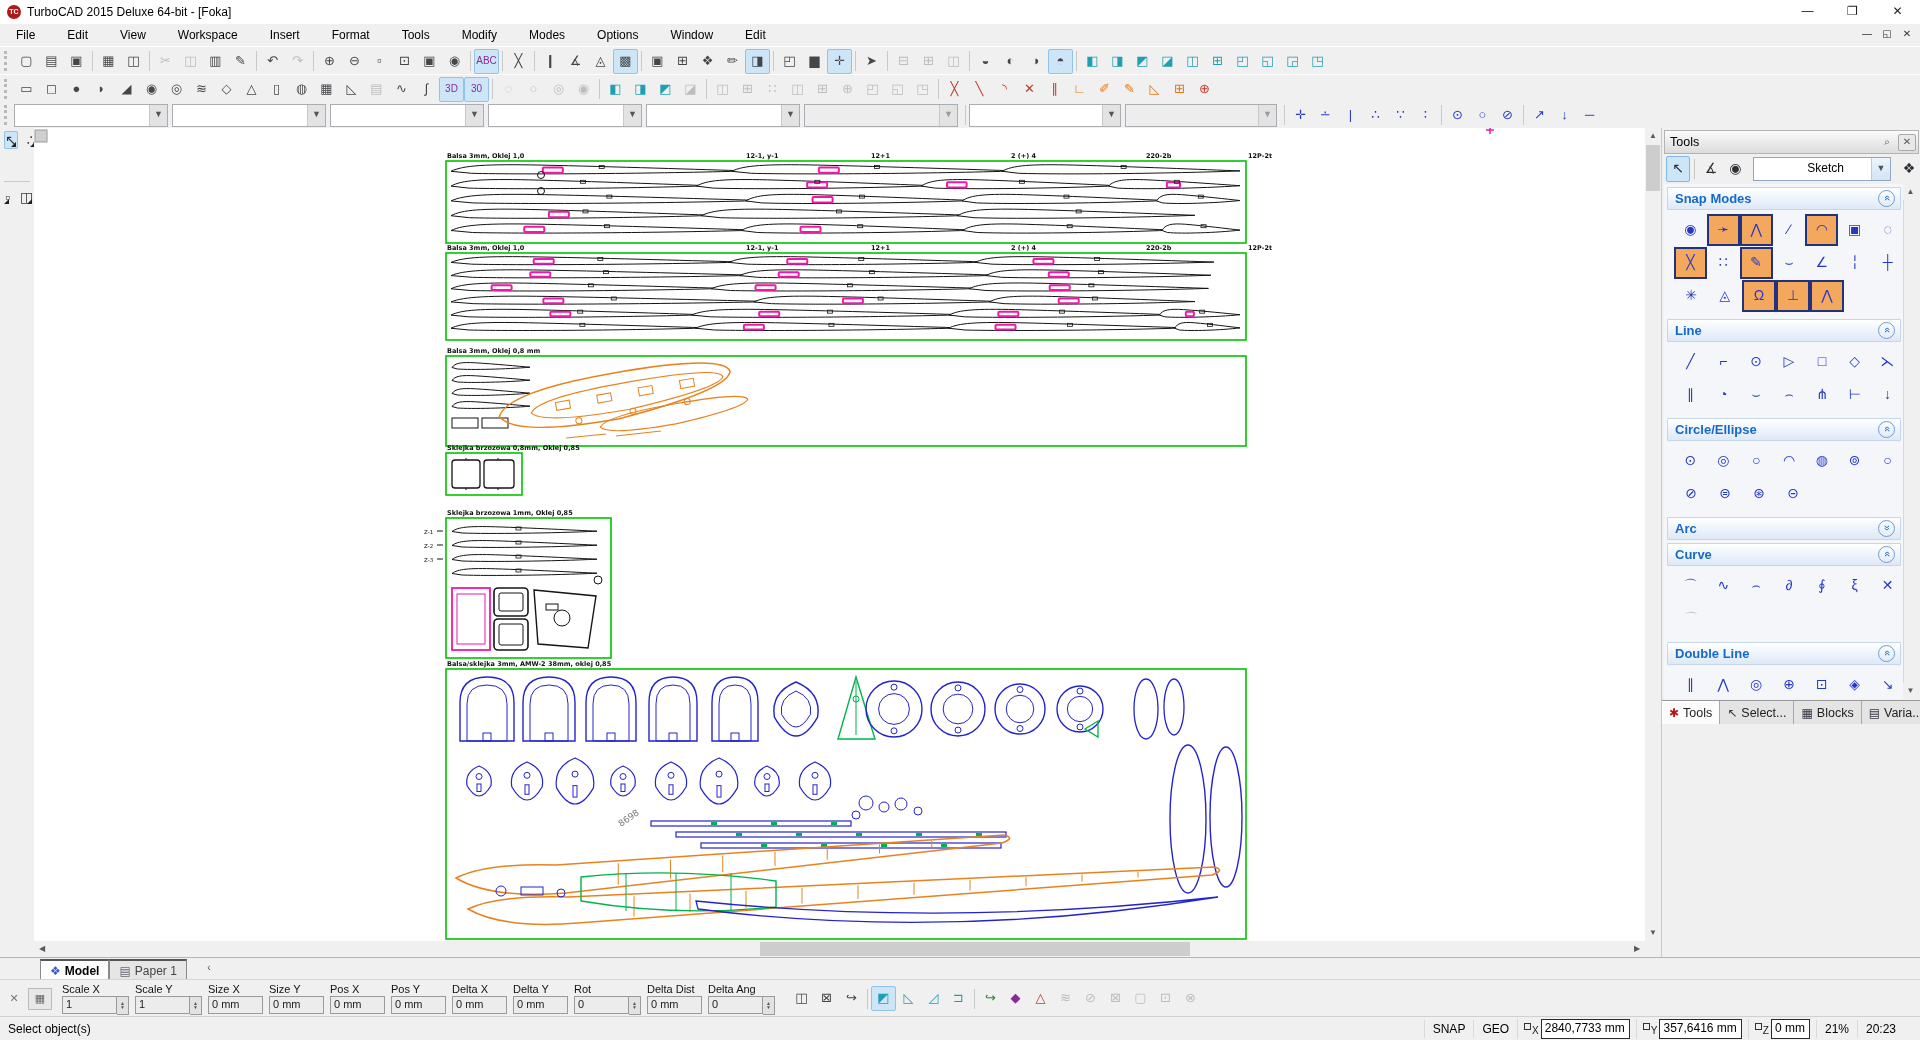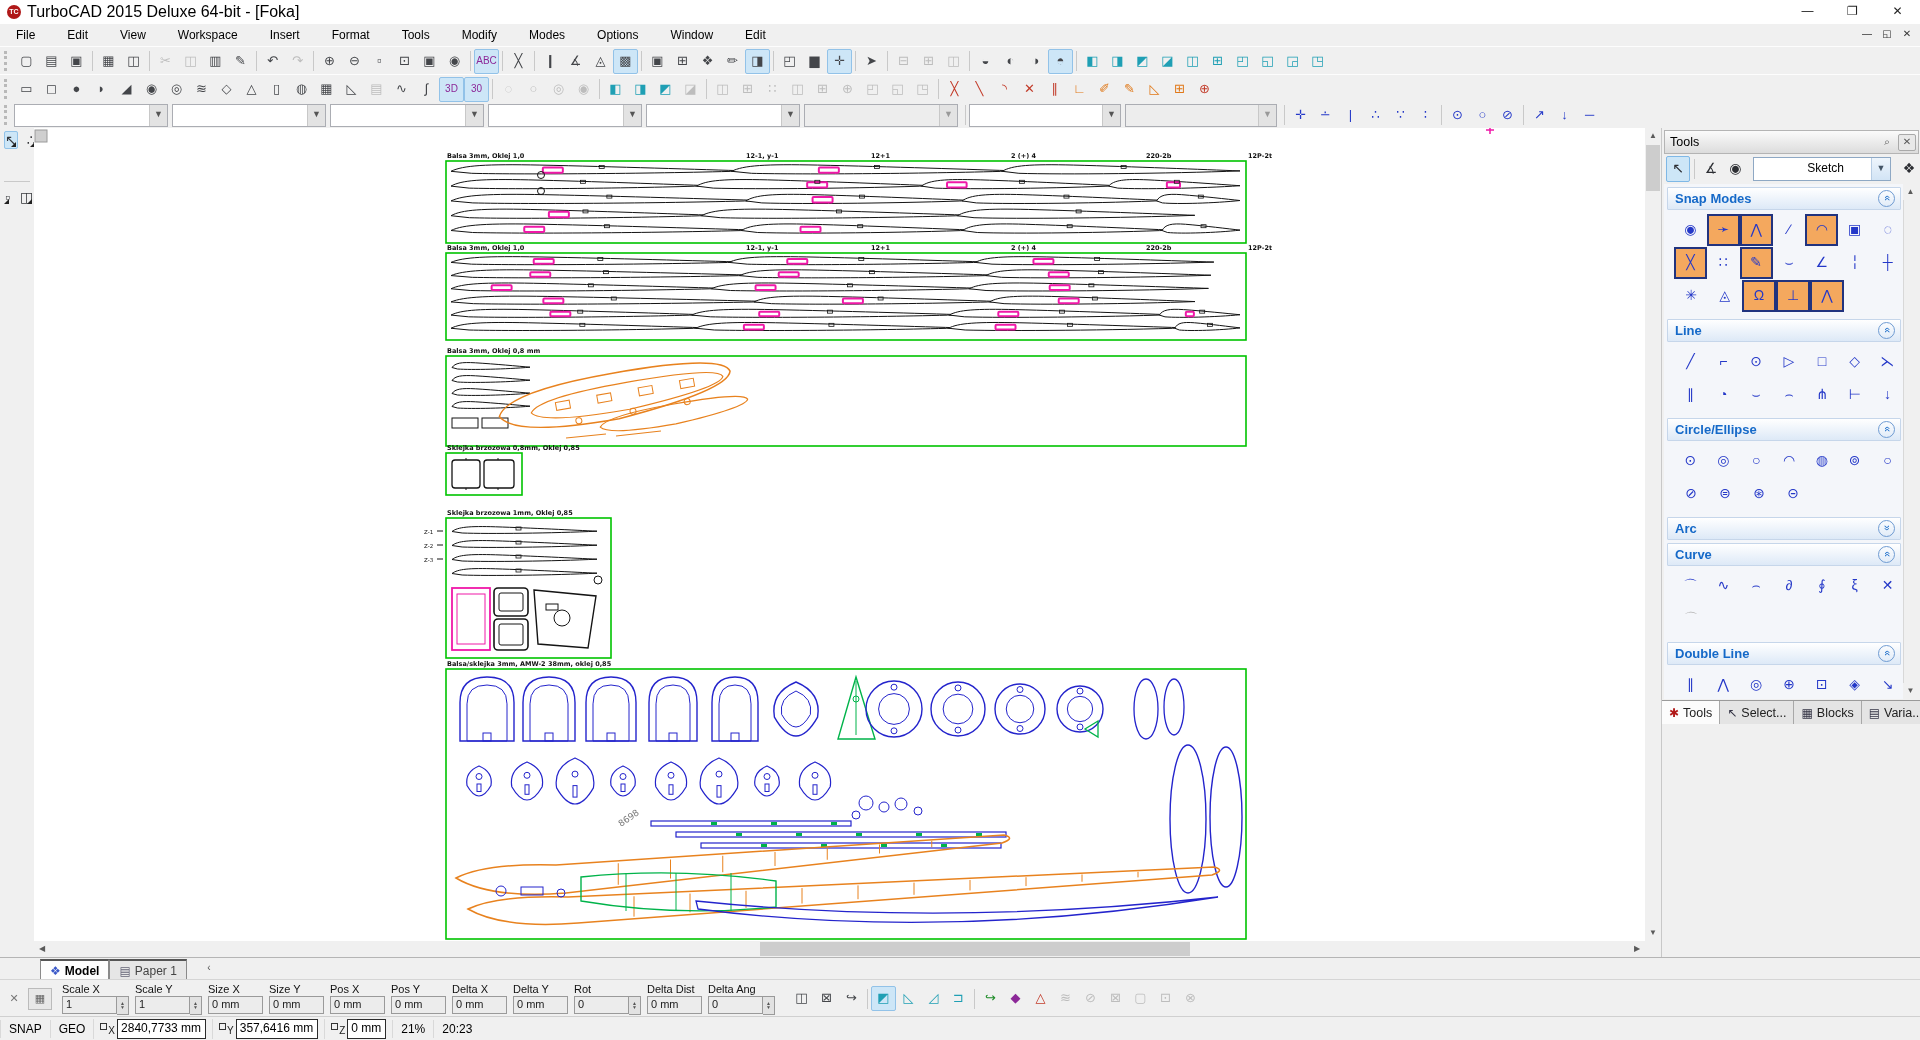--- a/index.html
+++ b/index.html
@@ -2,21 +2,21 @@
 <html><head>
 <meta charset="utf-8">
 <style>
   html,body{margin:0;padding:0;background:#444;}
   .app{position:relative;width:1920px;height:1040px;background:#f0f0f0;outline:1px solid #6f6f6f;
        font-family:"Liberation Sans","DejaVu Sans",sans-serif;font-size:12px;color:#000;overflow:hidden;}
   
   .titlebar{position:absolute;left:0;top:0;width:100%;height:24px;background:#fff;display:flex;align-items:center;}
   .applogo{width:14px;height:14px;border-radius:50%;background:#b01818;color:#fff;font-size:7px;line-height:14px;
            text-align:center;margin:0 6px 0 7px;font-weight:bold;}
-  .wtitle{font-size:16px;}
+  .wtitle{font-size:12px;}
   .winbtns{position:absolute;right:0;top:0;height:24px;display:flex;}
   .winbtn{width:45px;height:24px;text-align:center;line-height:22px;font-size:12px;color:#222;}
   
   .menubar{position:absolute;left:0;top:24px;width:100%;height:22px;background:#f0f0f0;display:flex;align-items:center;}
   .menuitem{padding:0 16px;height:22px;line-height:22px;}
   .mdibtns{position:absolute;right:4px;top:0;height:22px;display:flex;gap:2px;}
   .mdibtn{width:18px;height:20px;text-align:center;line-height:20px;font-size:10px;color:#333;}
   
   .tbrow{position:absolute;left:0;width:100%;background:#f0f0f0;display:flex;align-items:center;border-top:1px solid #fdfdfd;}
   .tb1{top:46px;height:28px;} .tb2{top:74px;height:28px;}
@@ -911,20 +911,21 @@
         <span class="ic d">≋</span>
         <span class="ic d">⊘</span>
         <span class="ic d">⊠</span>
         <span class="ic d">▢</span>
         <span class="ic d">⊡</span>
         <span class="ic d">⊗</span>
       </div>
     </div>
 
   <div class="statusbar">
+    <span class="sprompt">Select object(s)</span>
     <span class="sitem">SNAP</span>
     <span class="sitem">GEO</span>
     <span id="coords" style="display:flex;">
         <span class="axis">
           <span class="aletter">X</span>
           <span class="abox">2840,7733 mm</span>
         </span>
         <span class="axis">
           <span class="aletter">Y</span>
           <span class="abox">357,6416 mm</span>

